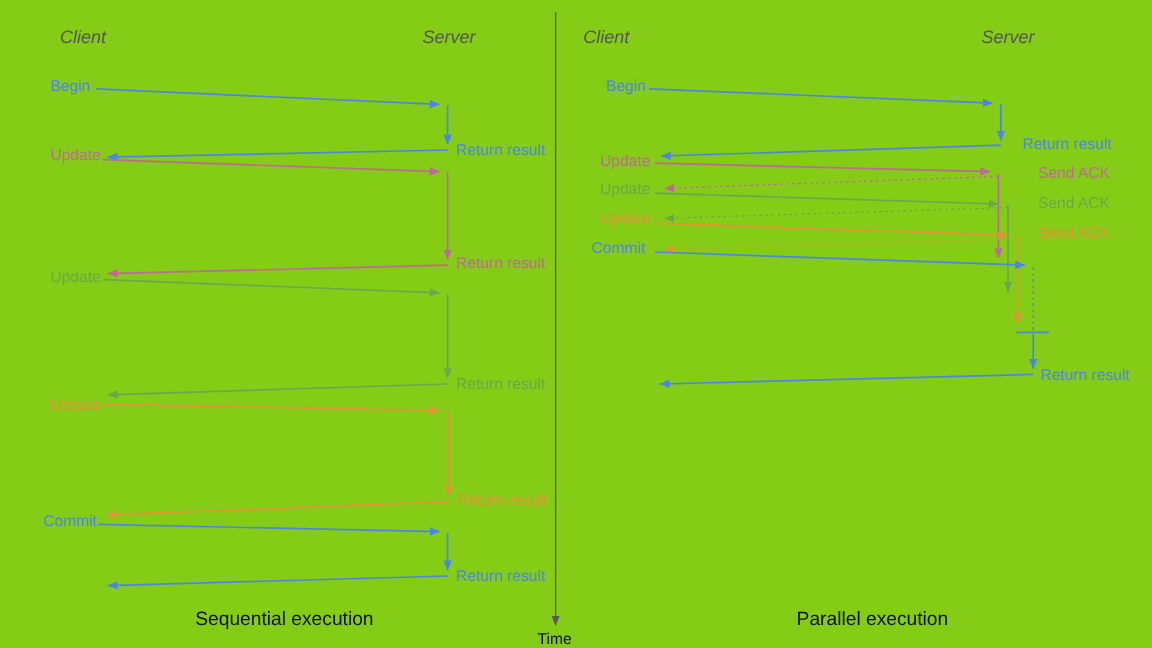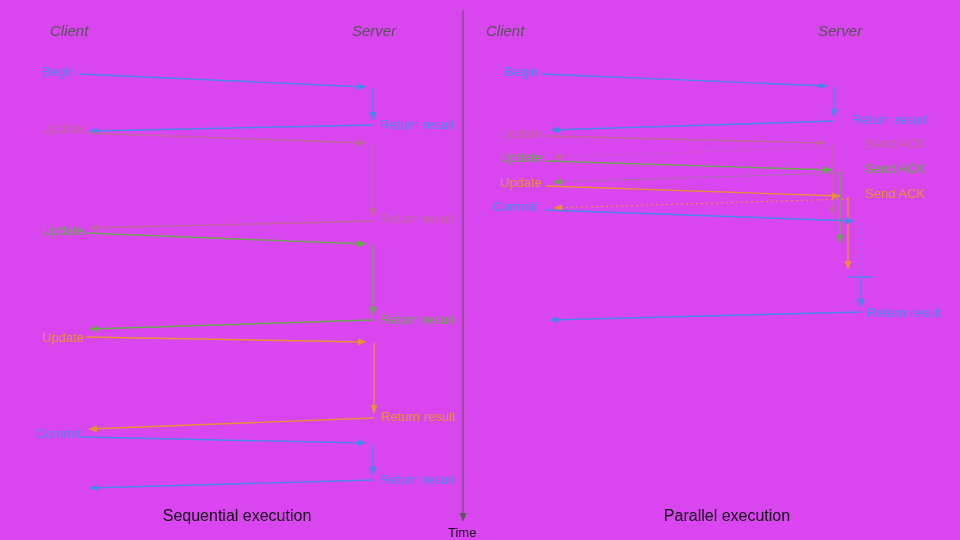--- a/index.html
+++ b/index.html
@@ -1,16 +1,16 @@
 <!DOCTYPE html>
 <html style="--blue: #4a86e8; --pink: #c2679e; --green: #6aa84f; --orange: #e69138; --axis: #595959; --heading: #555555; --title: #111111;"><head>
 <meta charset="utf-8">
 <style>
   html, body { margin: 0; padding: 0; background: #ffffff; }
-  .stage { position: relative; width: 960px; height: 540px; background: #d946ef; overflow: hidden; }
+  .stage { position: relative; width: 960px; height: 540px; background: #84cc16; overflow: hidden; }
   svg { display: block; }
   svg text { font-family: "Liberation Sans", sans-serif; }
 
   .lbl   { font-size: 13px; }
   .hdr   { font-size: 15px; font-style: italic; fill: var(--heading); }
   .title { font-size: 16px; fill: var(--title); text-anchor: middle; }
 
   .ln { fill: none; stroke-width: 1.4; }
   .thin { stroke-width: 1.1; }
   .dotted { stroke-dasharray: 2 3; stroke-width: 1.1; }

